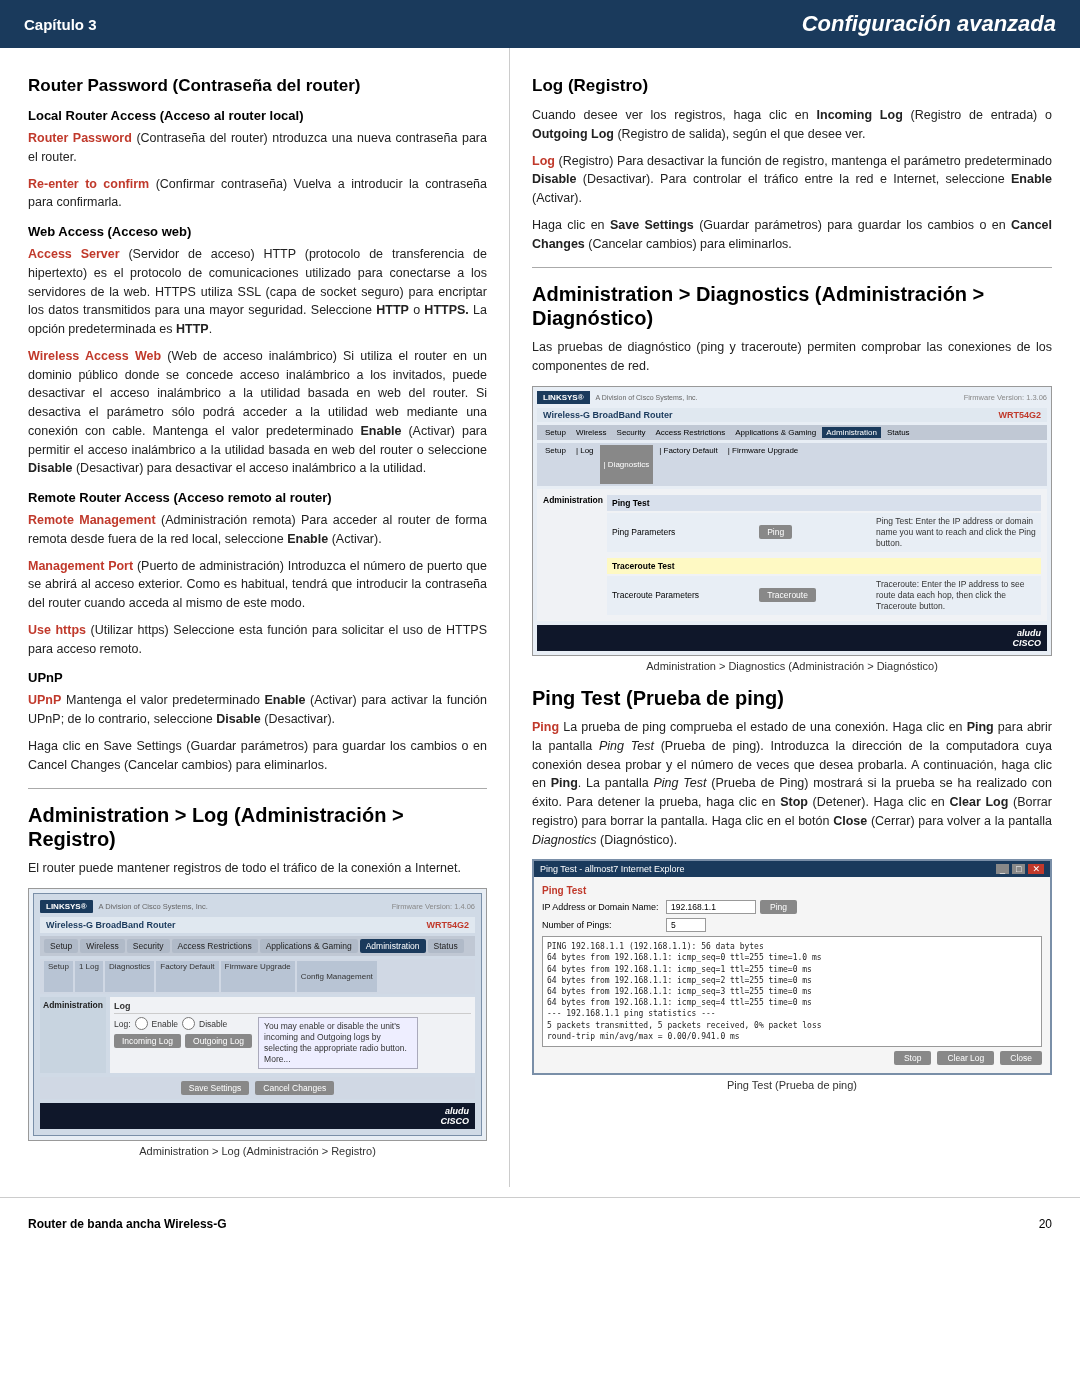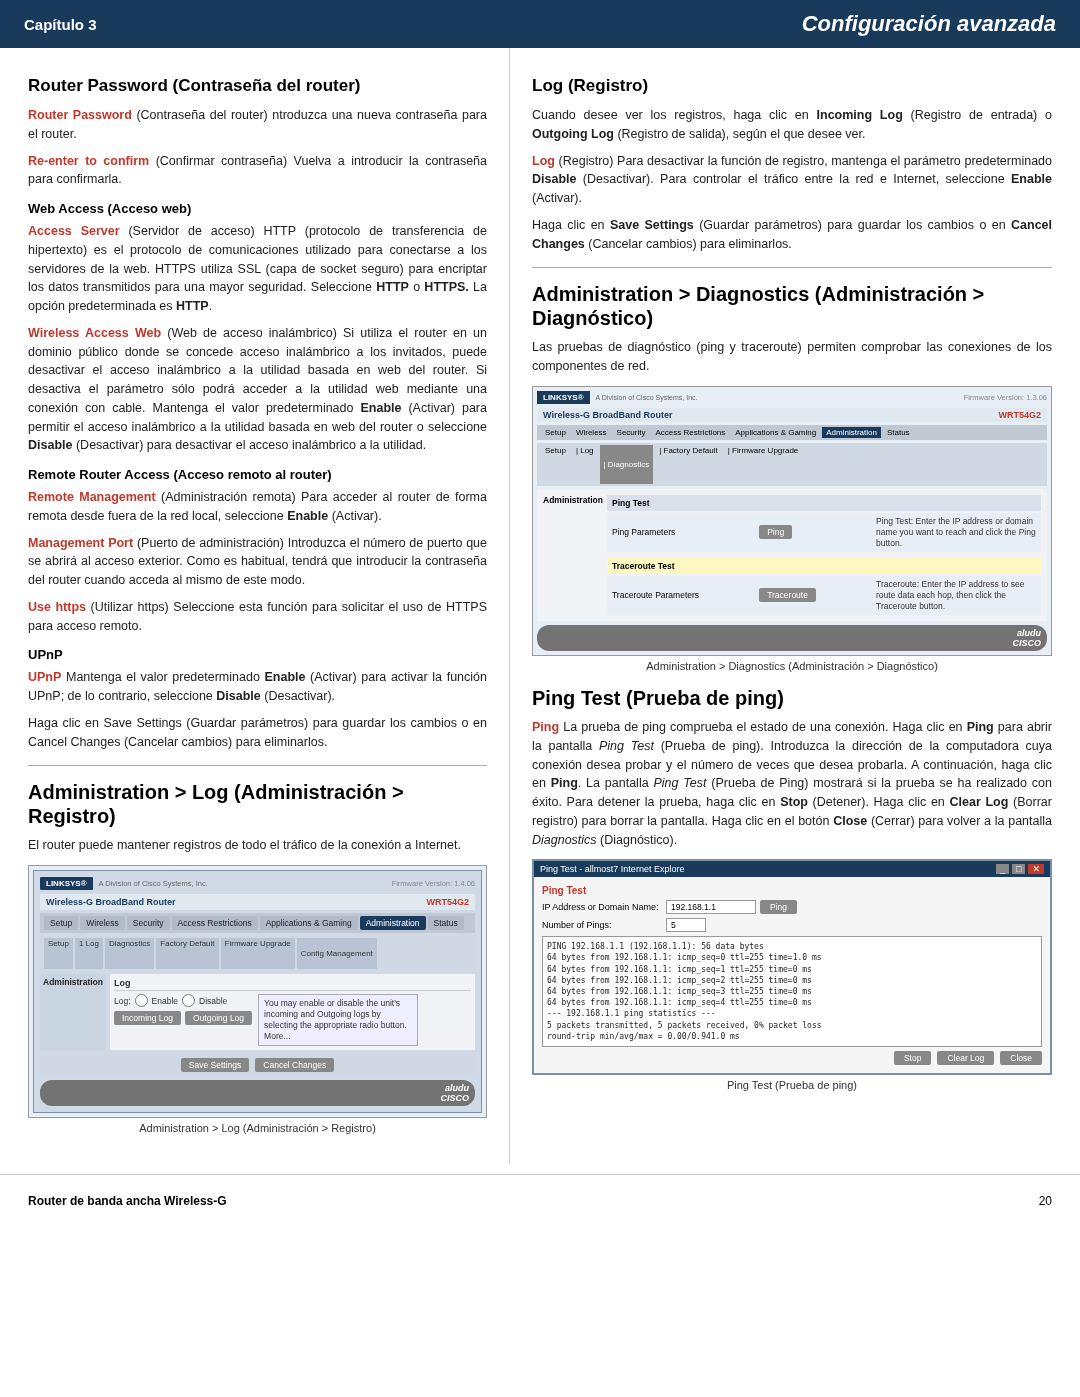--- a/index.html
+++ b/index.html
@@ -154,25 +154,24 @@
 
     .screenshot-caption {
       text-align: center;
       font-size: 11px;
       color: #333;
       margin-top: 4px;
       margin-bottom: 8px;
     }
 
     .screenshot-footer {
-      background: #737373;
+      background: #0f172a;
       text-align: right;
       padding: 3px 6px;
       margin-top: 4px;
-      border-radius: 12px;
     }
 
     .cisco-logo {
       font-size: 9px;
       color: #fff;
       font-weight: bold;
       font-style: italic;
     }
 
     
@@ -306,20 +305,21 @@
   <span class="header-title">Configuración avanzada</span>
 </div>
 
 <div class="page-body">
 
   <div class="left-col">
 
     <div>
       <div class="section-title">Router Password (Contraseña del router)</div>
 
+      <div class="subsection-title">Local Router Access (Acceso al router local)</div>
       <p class="body-text">
         <span class="link-text">Router Password</span>
         <span> (Contraseña del router) ntroduzca una nueva contraseña para el router.</span>
       </p>
       <p class="body-text">
         <span class="link-text">Re-enter to confirm</span>
         <span> (Confirmar contraseña) Vuelva a introducir la contraseña para confirmarla.</span>
       </p>
 
       <div class="subsection-title">Web Access (Acceso web)</div>

